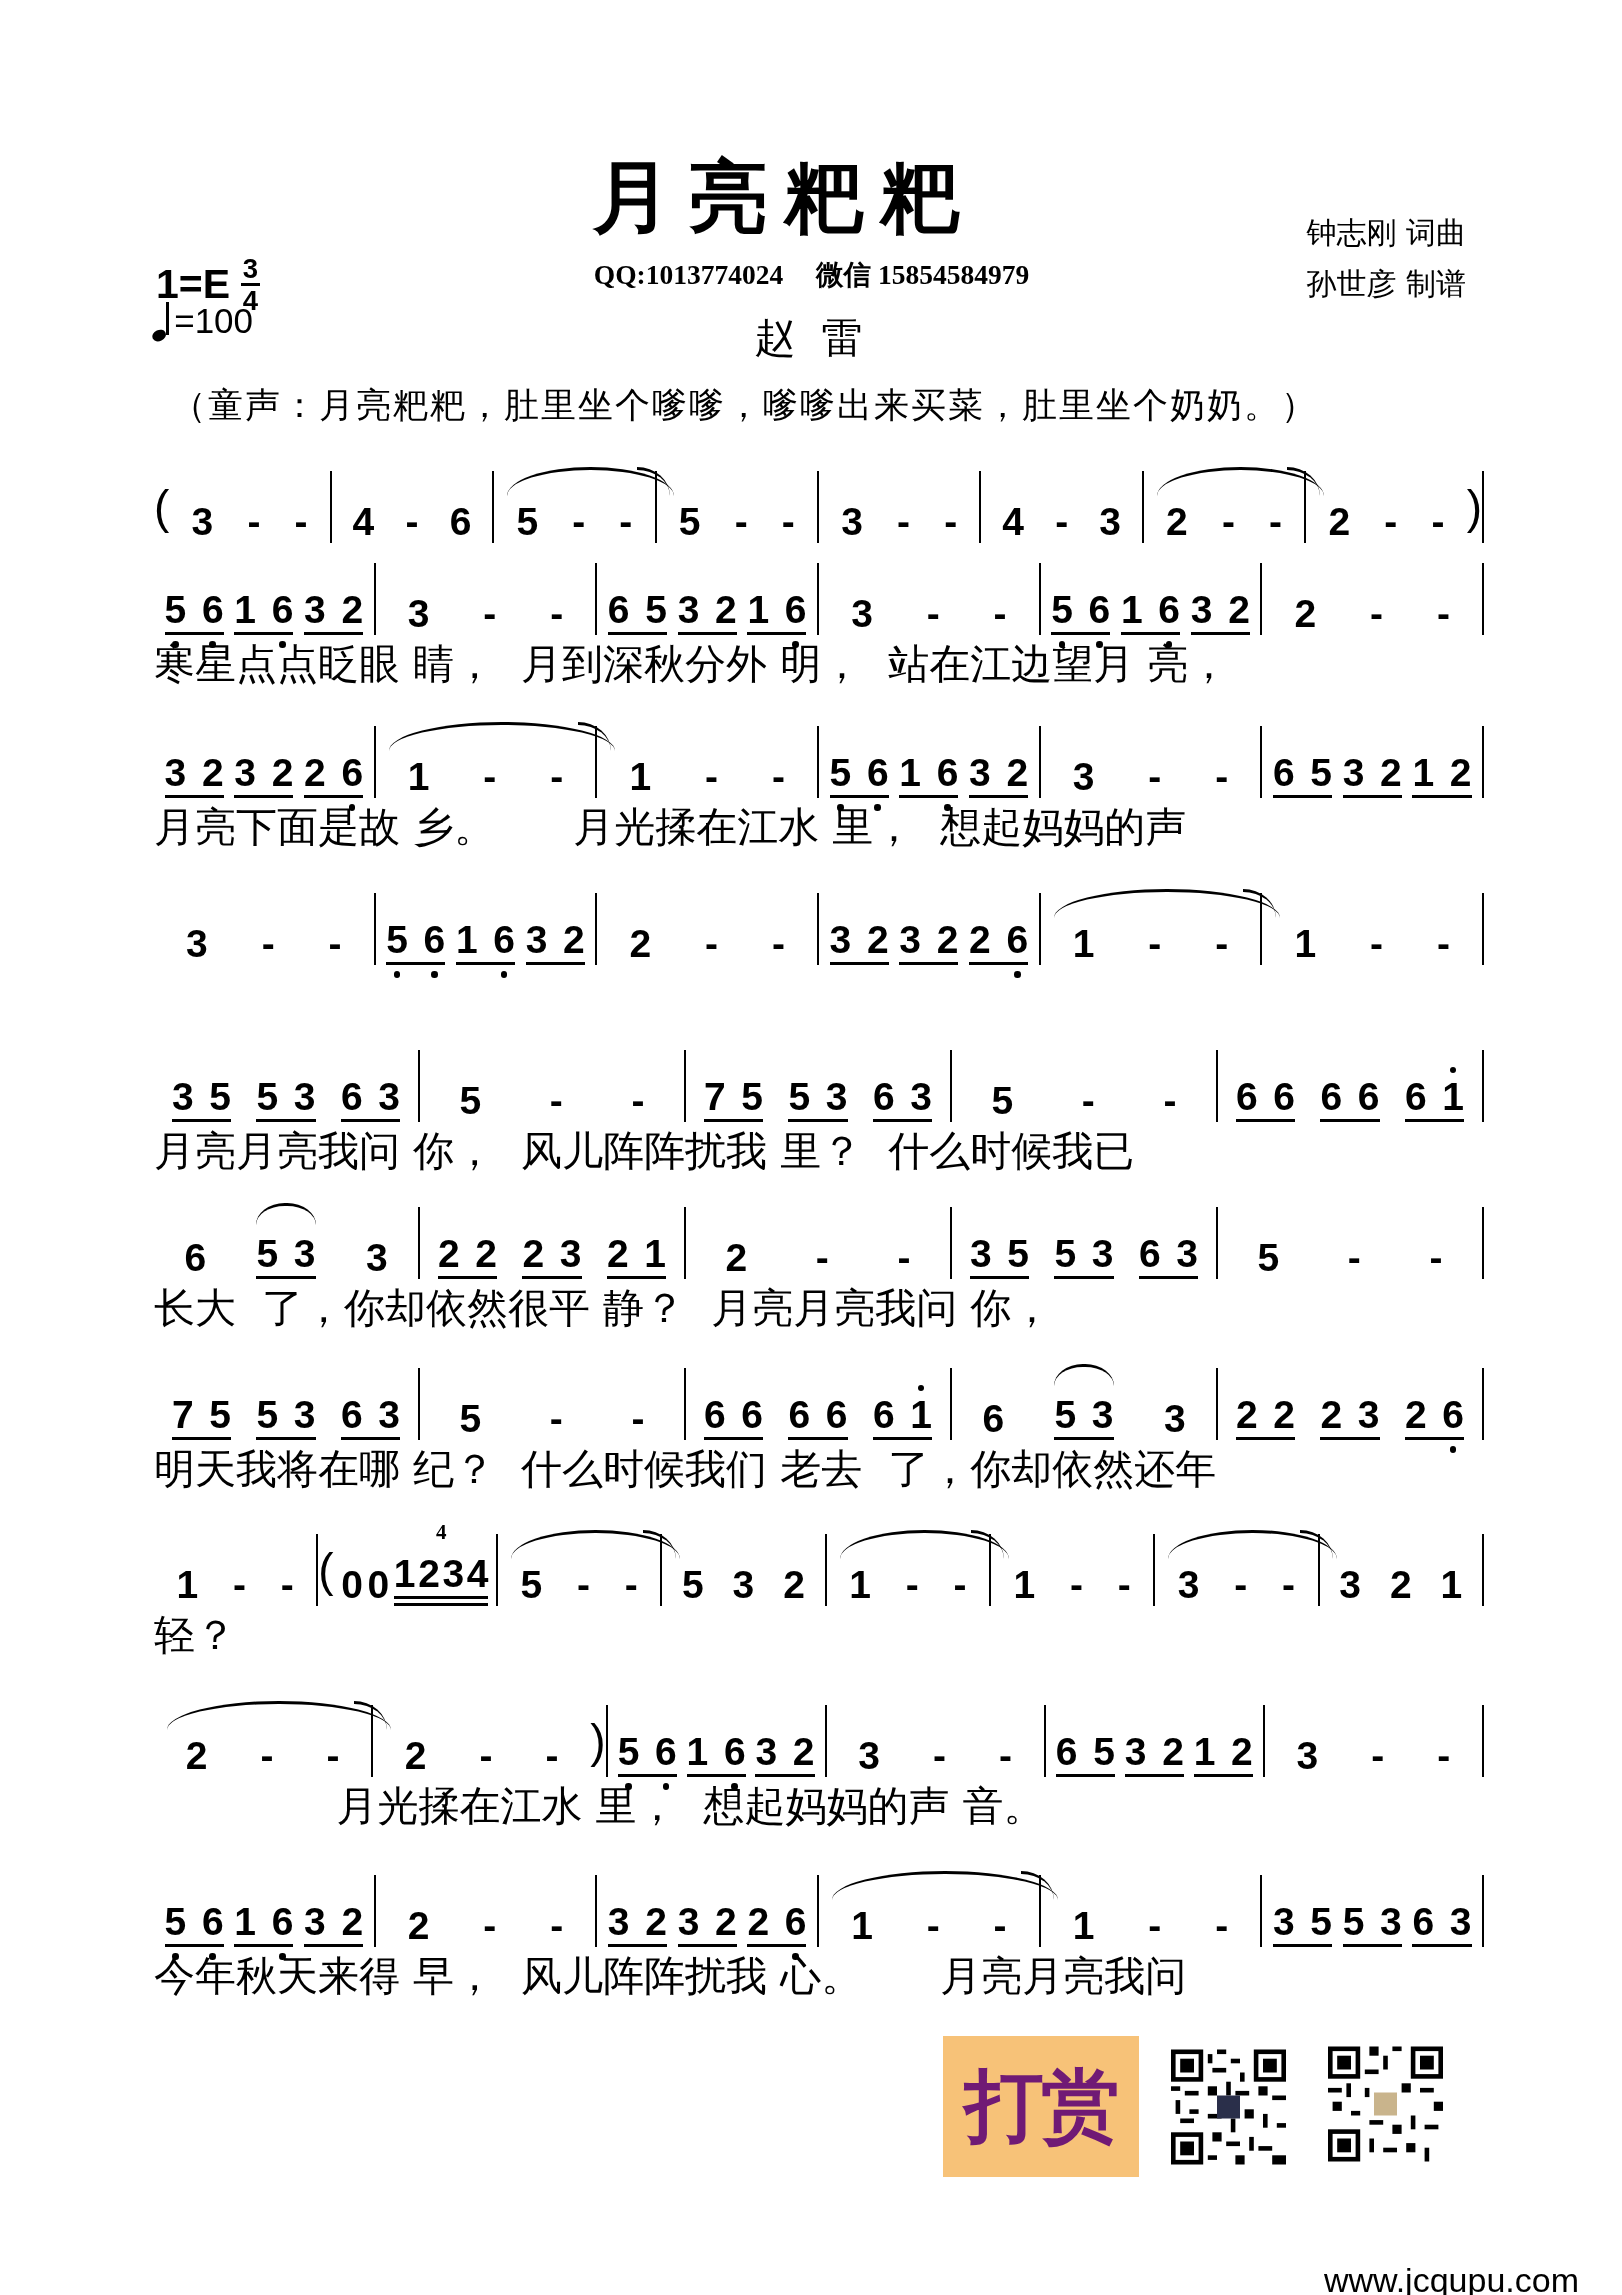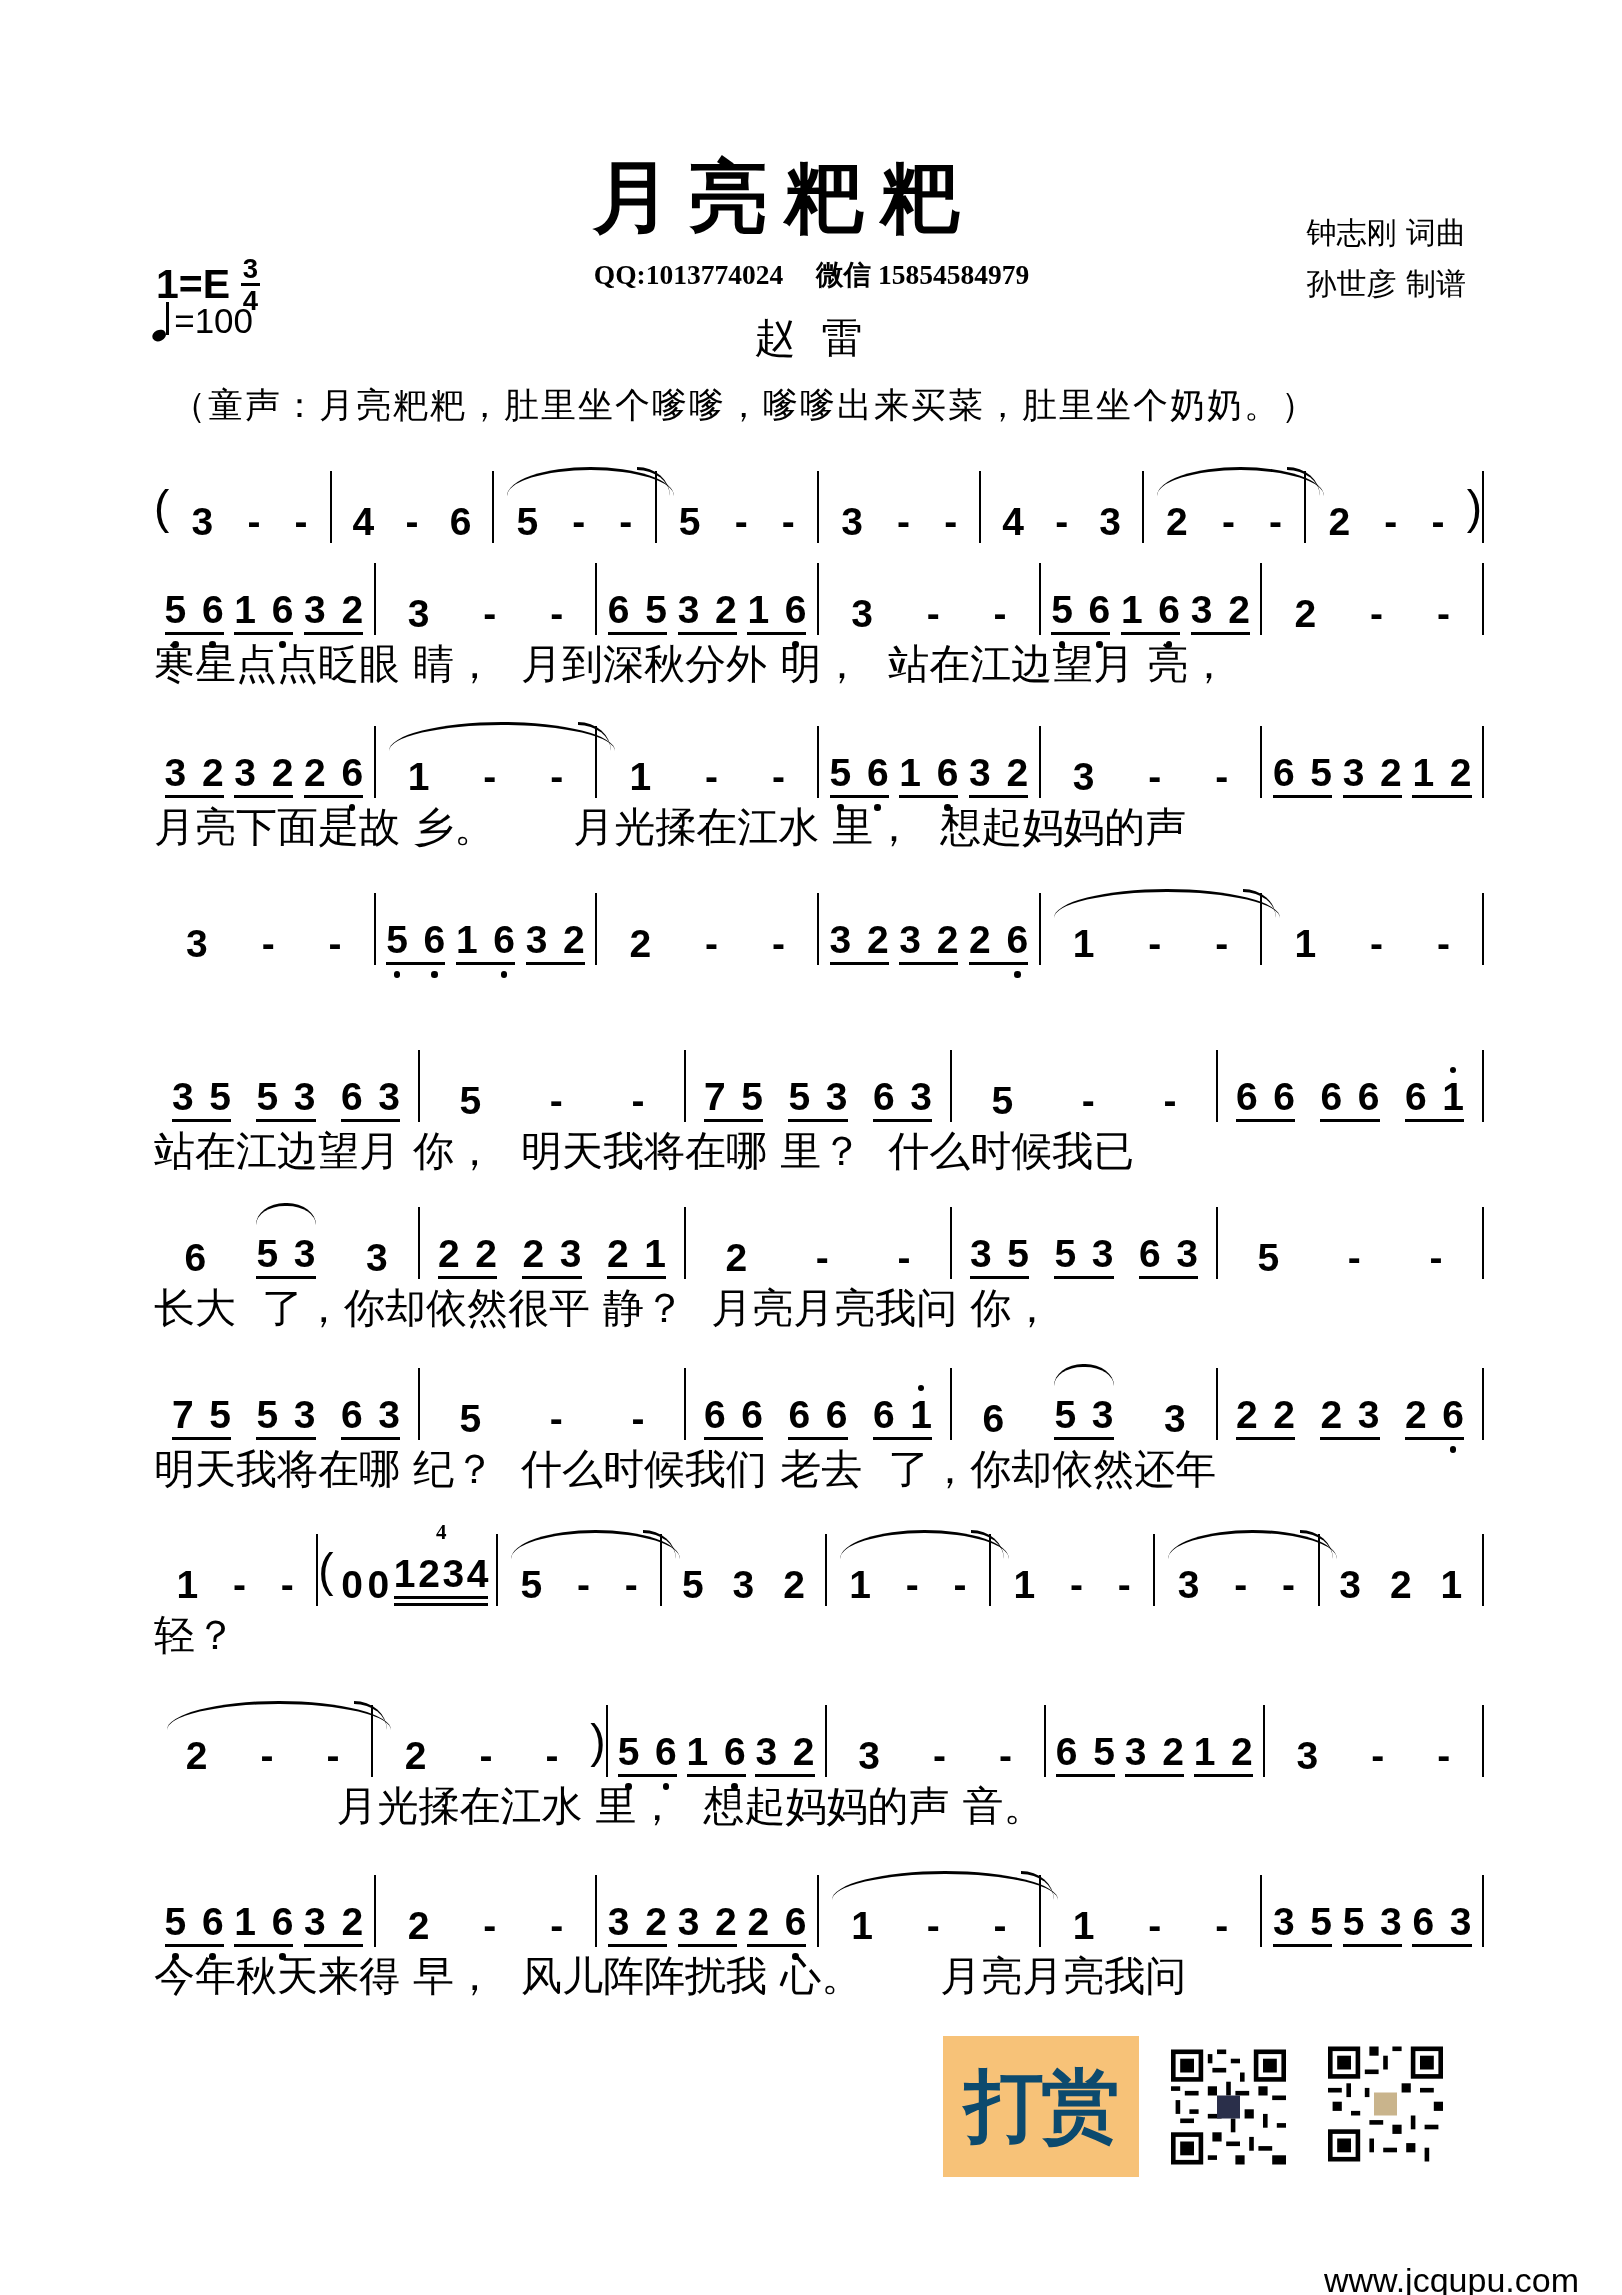--- a/index.html
+++ b/index.html
@@ -47,21 +47,21 @@
                   margin-left: -3.3px; border-radius: 50%; background: #000; }
   .nt.hi::before { content: ""; position: absolute; left: 50%; top: -9.2px; width: 6.5px; height: 6.5px;
                    margin-left: -3.3px; border-radius: 50%; background: #000; }
   .dash { font-family: "Liberation Sans", sans-serif; font-weight: bold; font-size: 39px; line-height: 42px; }
   .paren { font-family: "Liberation Sans", sans-serif; font-size: 46px; line-height: 46px; align-self: center; flex: none; }
   .tie { position: absolute; height: 26px; border-top: 3.9px solid #000; border-radius: 50% 50% 0 0 / 100% 100% 0 0; top: 0; }
   .tuplet { position: absolute; top: -1.3px; left: 50%; transform: translateX(-50%); font-family: "Liberation Serif", serif;
             font-weight: bold; font-size: 21px; }
 
   .reward { position: absolute; left: 943px; top: 2036px; width: 196px; height: 141px; background: #f7c278;
-            display: flex; align-items: center; justify-content: center; color: #0c4a6e;
+            display: flex; align-items: center; justify-content: center; color: #701a75;
             font-family: "DejaVu Sans", sans-serif; font-weight: bold; font-size: 79px; letter-spacing: -2.6px; }
   .qr { position: absolute; width: 115px; background: #fff; }
   .qr svg { display: block; }
   .site { position: absolute; right: 44px; top: 2261px; font-family: "Liberation Sans", sans-serif; font-size: 34px; }
 </style>
 </head>
 <body>
 
 <div class="title">月亮粑粑</div>
 
@@ -468,21 +468,21 @@
           </span>
           <span class="group beam1">
             <span class="digits">
               <span class="nt">6</span>
               <span class="nt hi">1</span>
             </span>
           </span>
         </div>
         <span class="barline"></span>
       </div>
-      <div class="lyrics">站在江边望月 你，  明天我将在哪 里？  什么时候我已</div>
+      <div class="lyrics">月亮月亮我问 你，  风儿阵阵扰我 里？  什么时候我已</div>
     </div>
     <div class="row" style="top: 1207px;">
       <div class="notes">
         <div class="measure">
           <span class="nt">6</span>
           <span class="group beam1">
             <span class="digits">
               <span class="nt">5</span>
               <span class="nt">3</span>
             </span>

